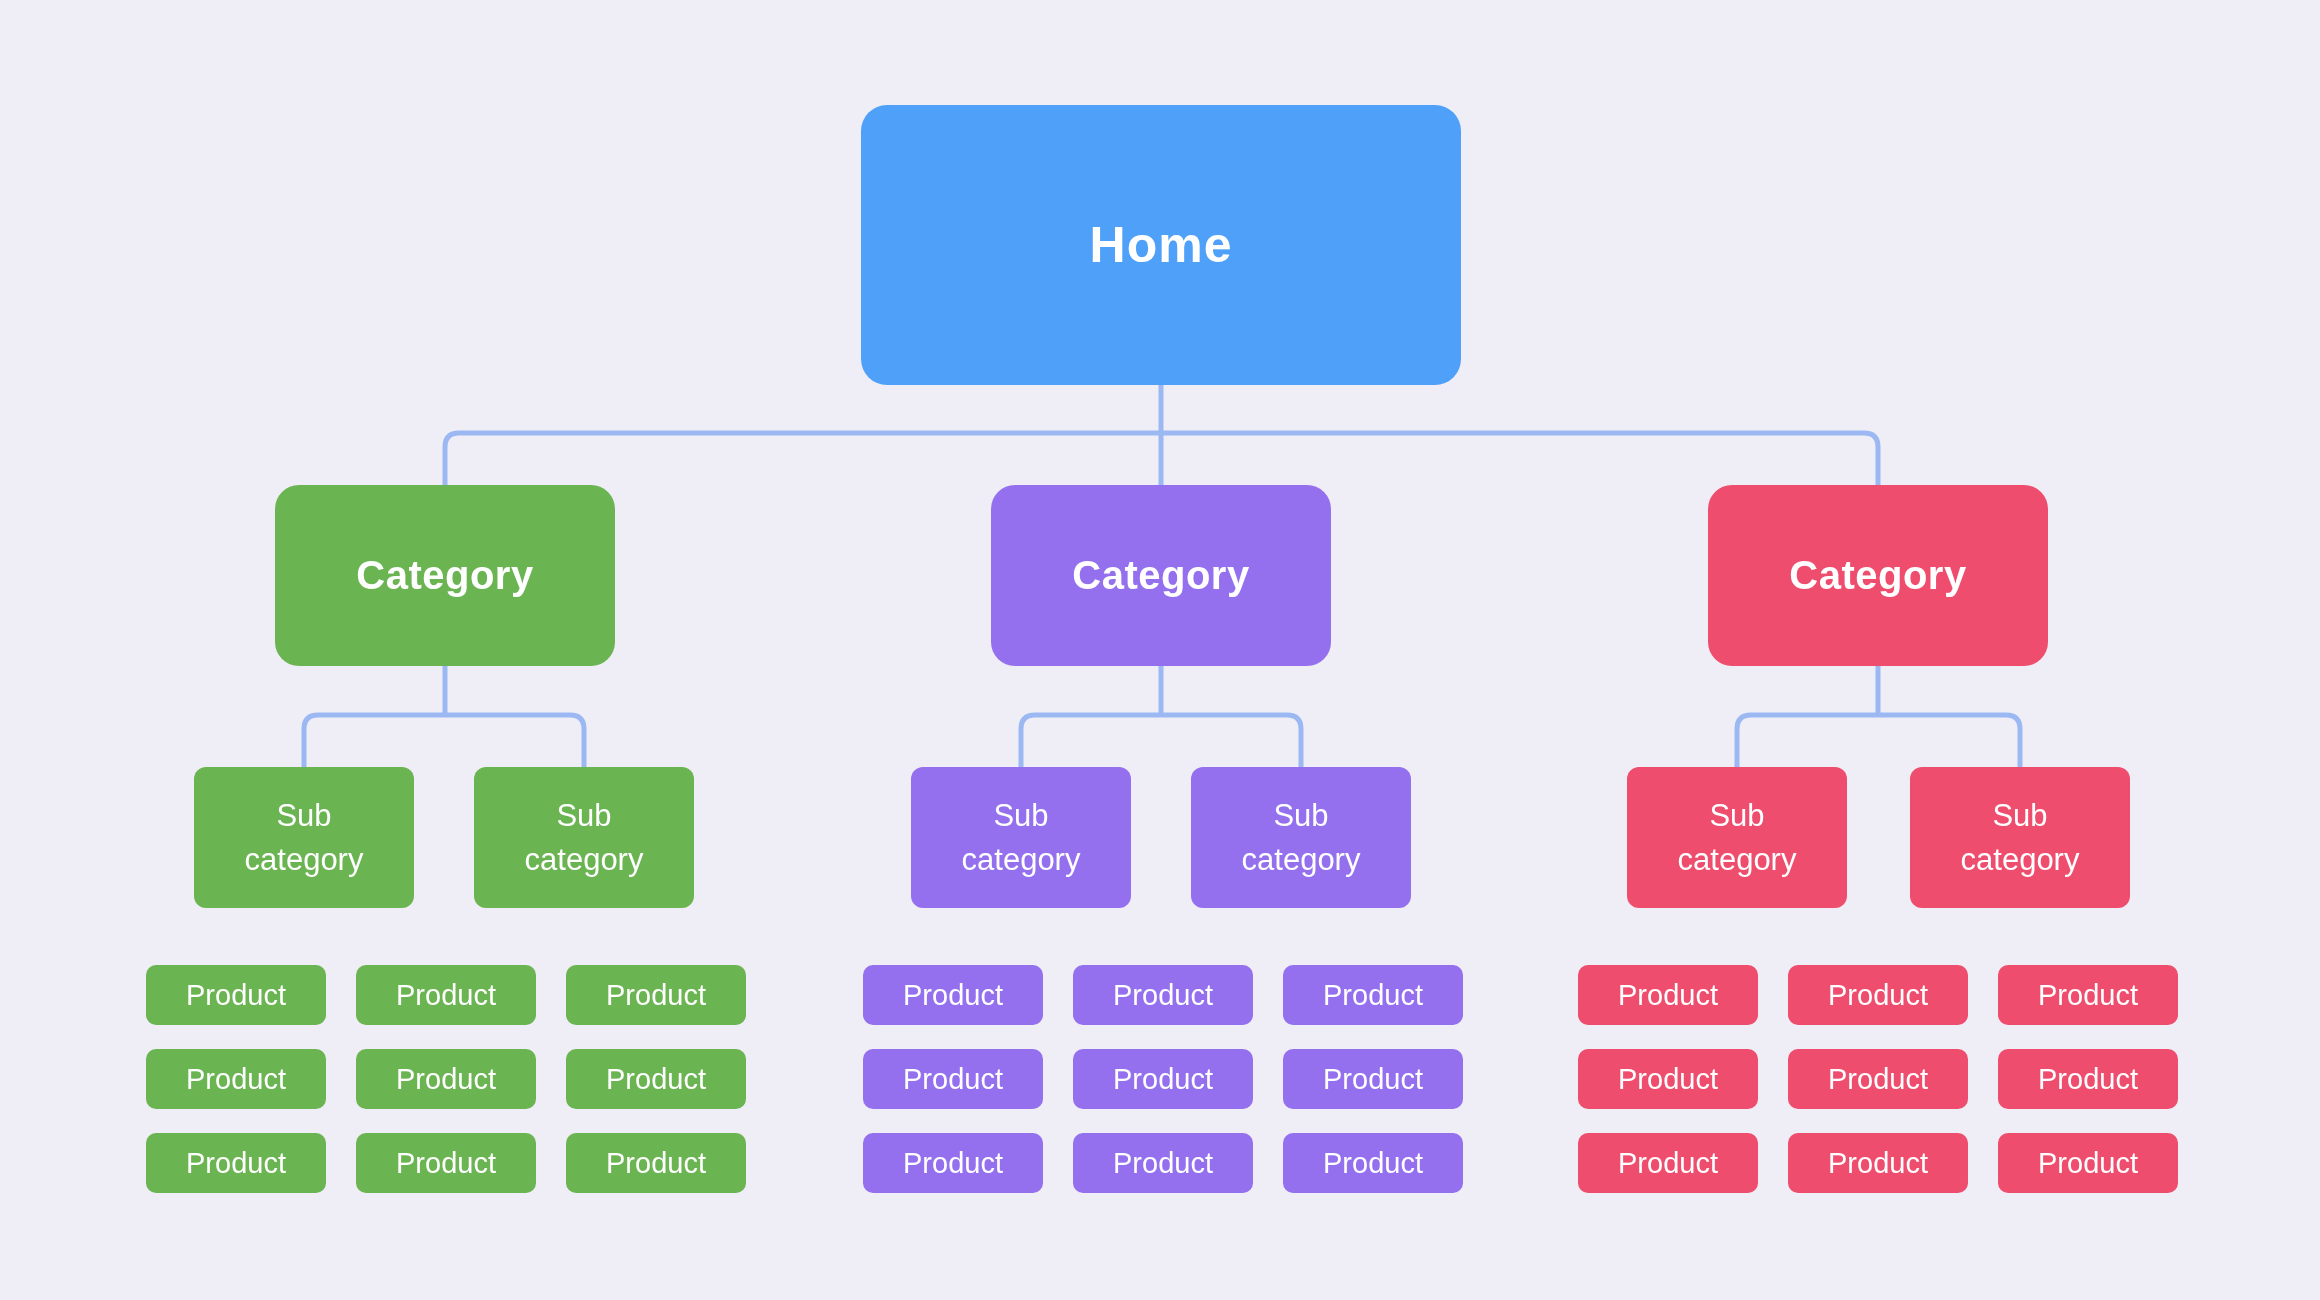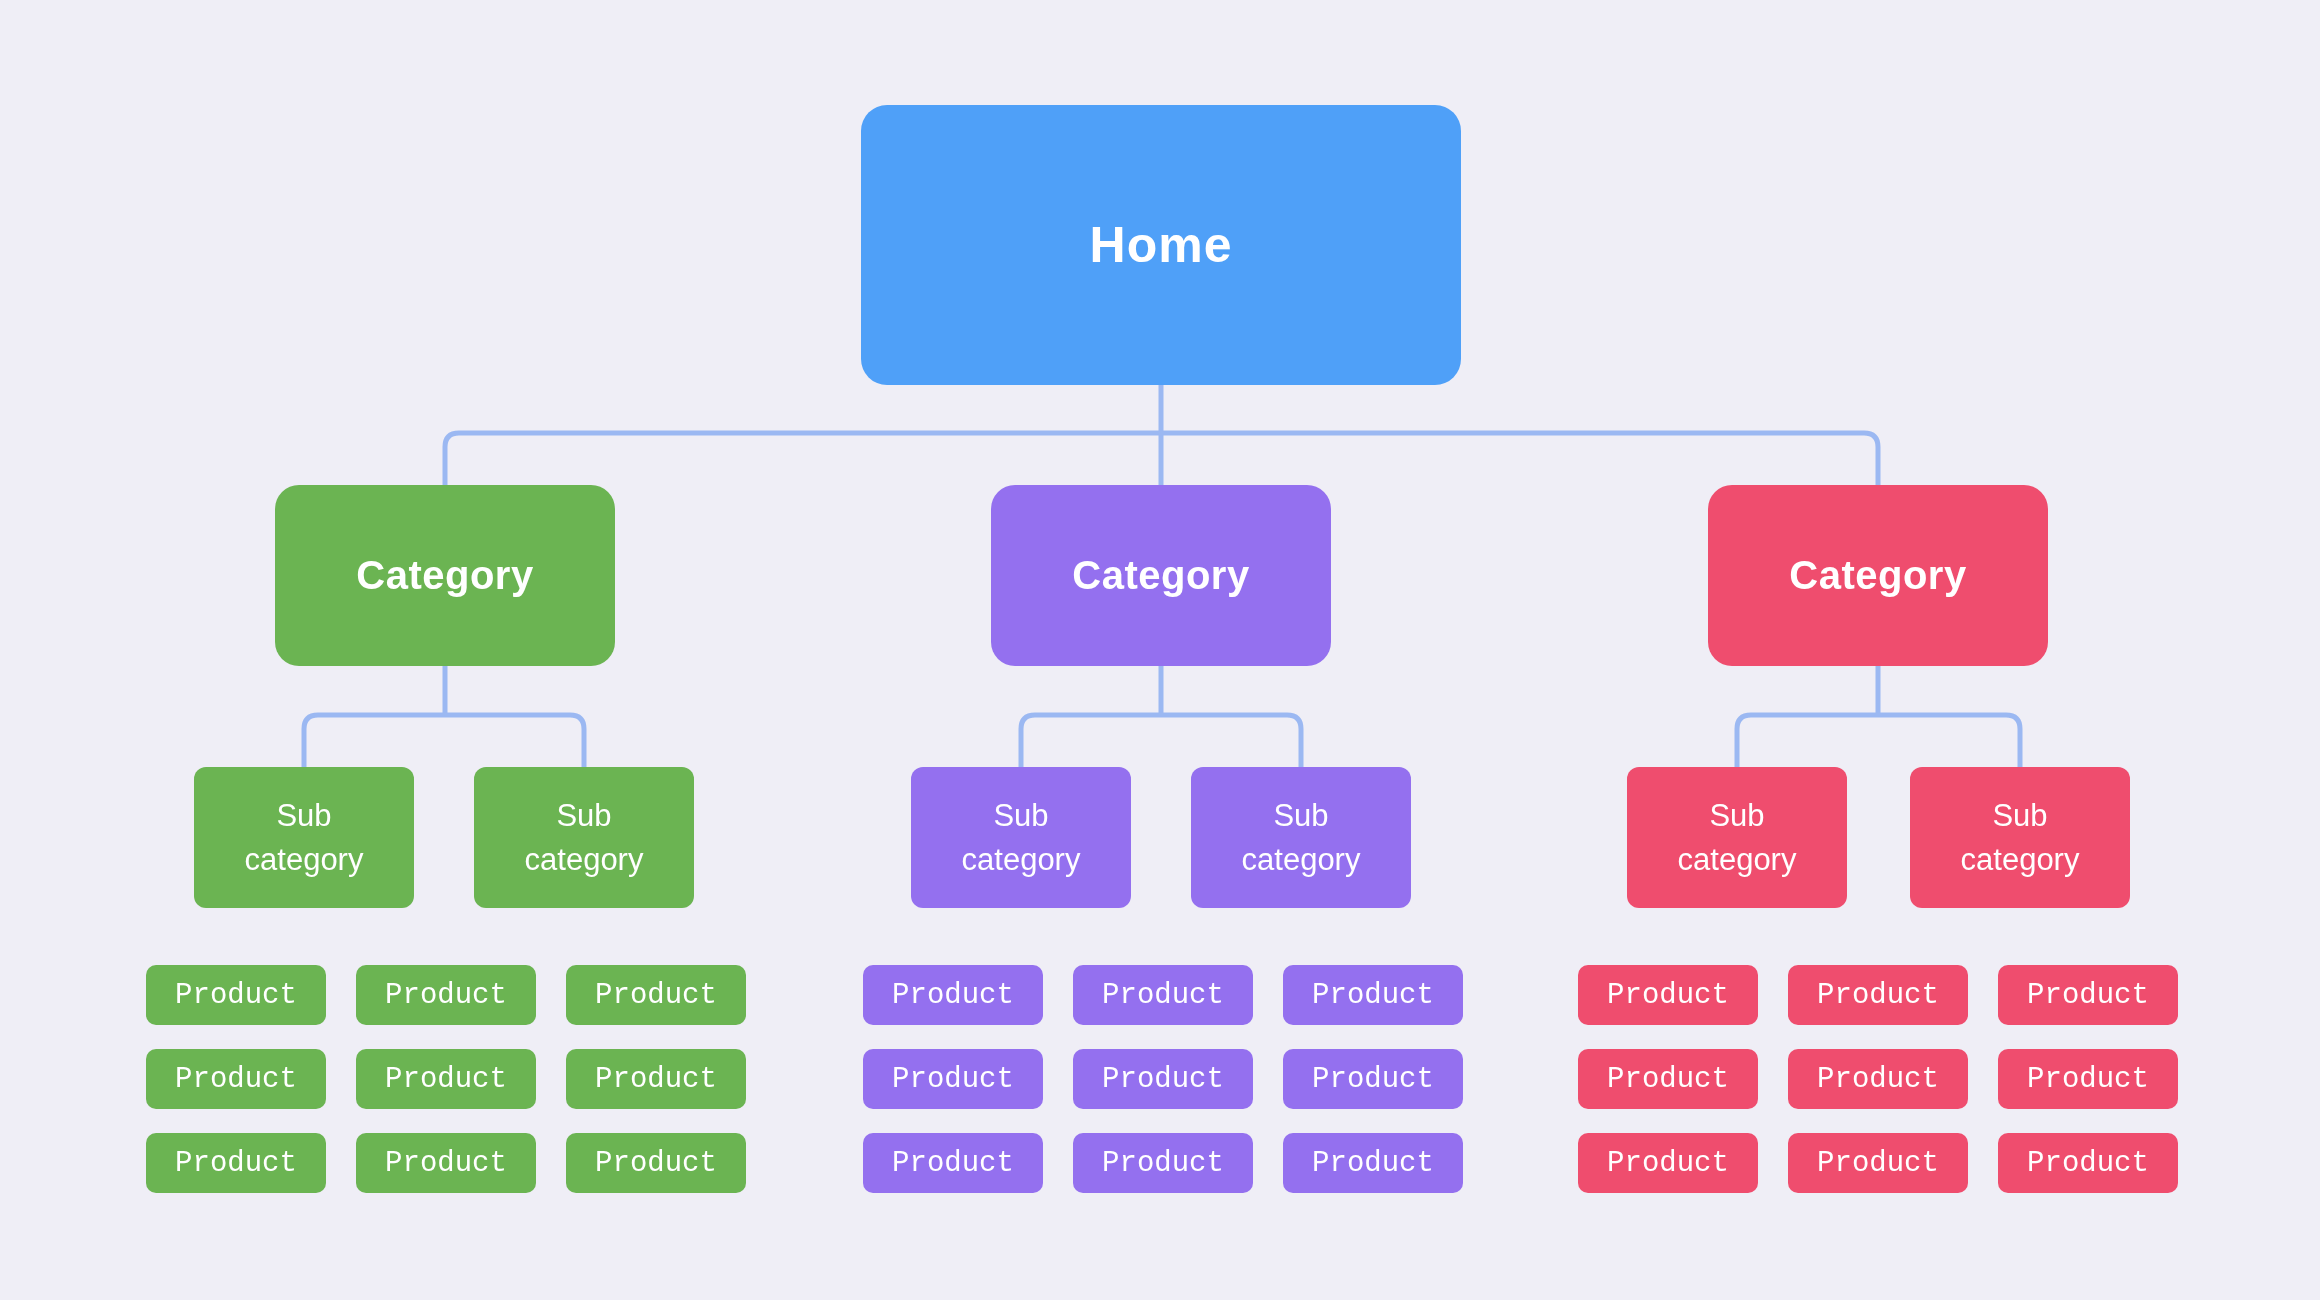--- a/index.html
+++ b/index.html
@@ -52,21 +52,21 @@
     border-radius:12px;
     font-size:31px;font-weight:400;
     line-height:44px;
   }
   .sub .label{display:inline-block;max-width:150px;}
   .products{
     position:absolute;
     display:grid;
     grid-template-columns:repeat(3,180px);
     grid-auto-rows:60px;
-    column-gap:30px;row-gap:24px;font-family:Liberation Mono, monospace;
+    column-gap:30px;row-gap:24px;
   }
   .product{
     display:flex;align-items:center;justify-content:center;
     border-radius:10px;
     color:var(--label_text);
     font-size:29px;font-weight:400;
   }
 </style>
 </head>
 <body>

